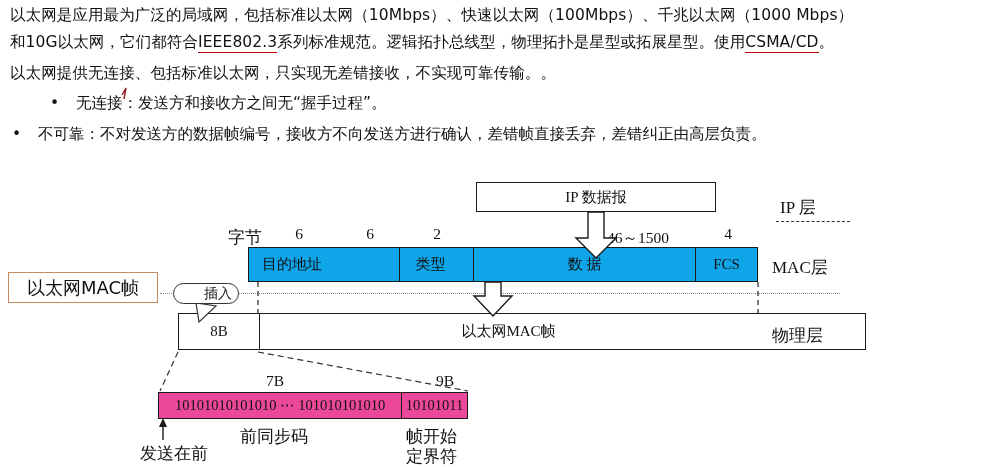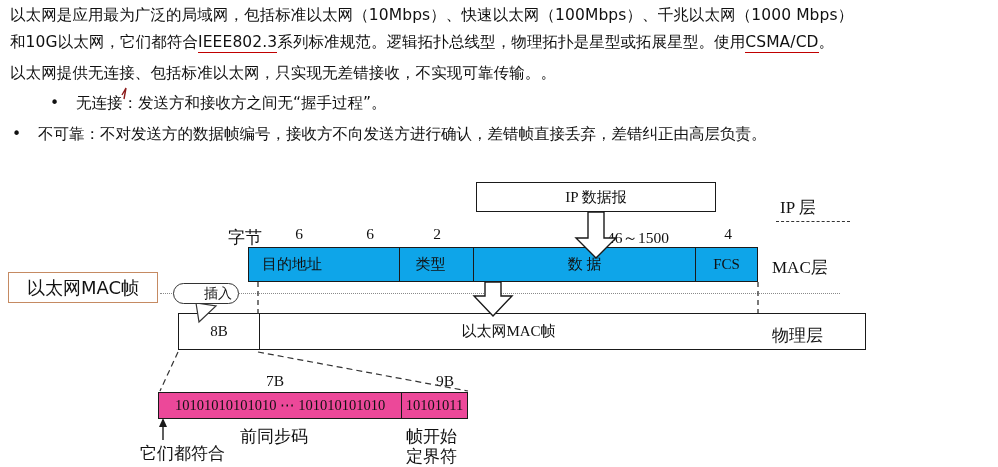--- a/index.html
+++ b/index.html
@@ -221,21 +221,21 @@
   <div class="lbl" style="left:240px;top:425px;">
     <span>前同步码</span>
   </div>
   <div class="lbl" style="left:406px;top:425px;text-align:center;">
     <span>帧开始</span>
   </div>
   <div class="lbl" style="left:406px;top:445px;text-align:center;">
     <span>定界符</span>
   </div>
   <div class="lbl" style="left:140px;top:442px;">
-    <span>它们都符合</span>
+    <span>发送在前</span>
   </div>
 
 </div>
 
 <svg class="overlay">
 
   <path d="M588 212 L588 238 L576 238 L596 258 L616 238 L604 238 L604 212 Z" fill="#ffffff" stroke="#1a1a1a" stroke-width="1.4"></path>
 
   <path d="M485 282 L485 296 L474 296 L493 316 L512 296 L501 296 L501 282 Z" fill="#ffffff" stroke="#1a1a1a" stroke-width="1.4"></path>
 

